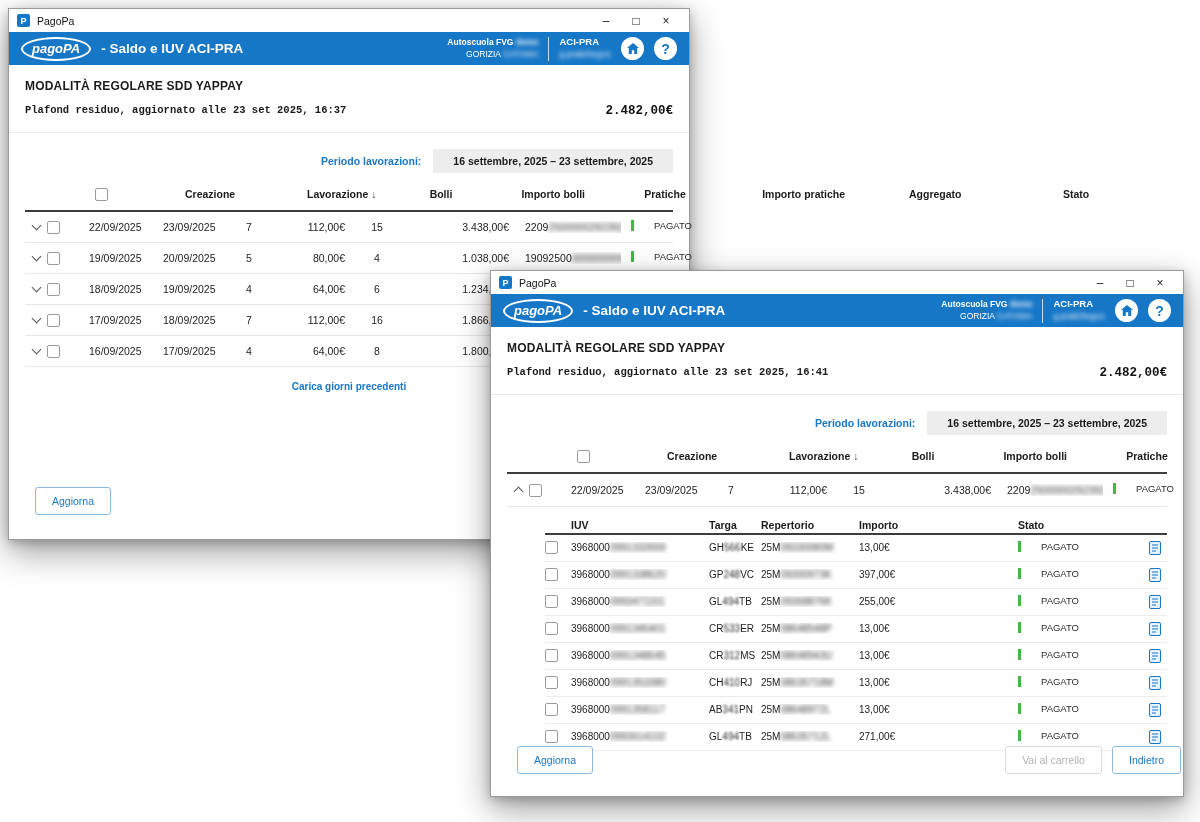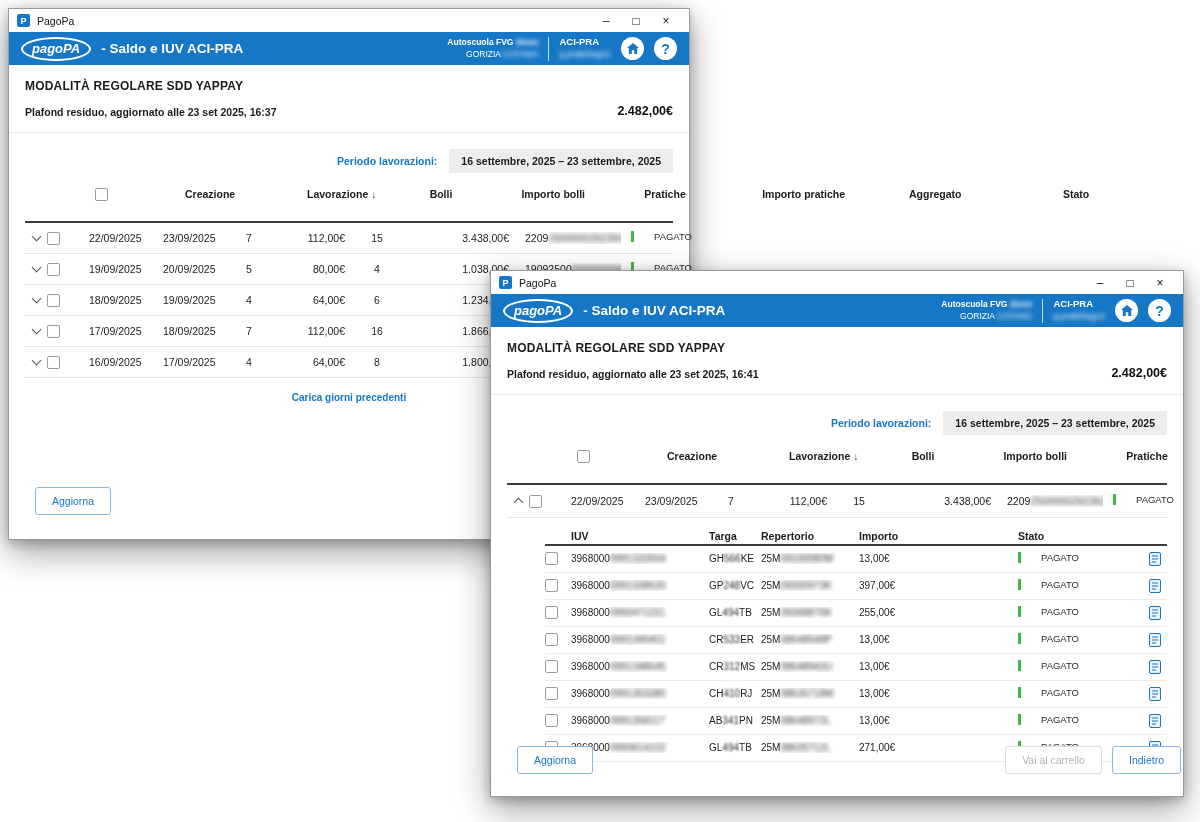--- a/index.html
+++ b/index.html
@@ -23,31 +23,31 @@
   .org{text-align:right;font-size:8.5px;line-height:1.35;white-space:nowrap;}
   .org1{font-weight:bold;}
   .vdiv{width:1px;height:24px;background:rgba(255,255,255,.75);}
   .acct{font-size:8.5px;line-height:1.35;white-space:nowrap;}
   .acct1{font-weight:bold;font-size:9.5px;}
   .circle-icon{width:23px;height:23px;border-radius:50%;background:#fff;color:#1777c7;display:flex;
                align-items:center;justify-content:center;font-weight:bold;font-size:14px;flex:0 0 auto;}
 
   .content{padding:14px 16px 0;}
   .summary-title{font-size:12px;font-weight:bold;color:#1b1b1b;letter-spacing:.2px;}
-  .summary-row{display:flex;justify-content:space-between;align-items:flex-end;margin-top:11px;}
+  .summary-row{display:flex;justify-content:space-between;align-items:flex-start;margin-top:11px;font-family:Liberation Mono, monospace;}
   .summary-sub{font-size:10.5px;font-weight:bold;color:#1b1b1b;}
   .summary-amount{font-size:12.5px;font-weight:bold;color:#111;}
   .sep{height:1px;background:#ececec;margin:14px -16px 0;}
 
   .period-row{display:flex;justify-content:flex-end;align-items:center;gap:12px;margin:16px 0 14px;}
   .period-label{color:#1777c7;font-weight:bold;font-size:10.5px;}
-  .period-value{background:#ededed;color:#1b1b1b;font-weight:bold;font-size:10.5px;padding:6px 12px;white-space:nowrap;}
+  .period-value{background:#ededed;color:#1b1b1b;font-weight:bold;font-size:10.5px;padding:6px 20px;white-space:nowrap;}
 
   .thead{display:flex;align-items:center;font-weight:bold;font-size:10.5px;color:#1b1b1b;
-         border-bottom:2px solid #3c3c3c;padding-bottom:20px;gap:48px;}
+         border-bottom:2px solid #3c3c3c;padding-bottom:9px;gap:48px;}
   .trow{display:flex;align-items:center;height:30px;border-bottom:1px solid #e6e6e6;font-size:10.5px;color:#222;}
   .col{box-sizing:border-box;flex:0 0 auto;white-space:nowrap;}
   .chev{width:22px;display:flex;justify-content:center;align-items:center;}
   .cbx{width:28px;}
   .c-crea{width:88px;padding-left:14px;}
   .c-lav{width:66px;}
   .c-bolli{width:40px;text-align:center;}
   .c-ib{width:76px;text-align:right;}
   .c-pra{width:64px;text-align:center;}
   .c-ip{width:100px;text-align:right;}

